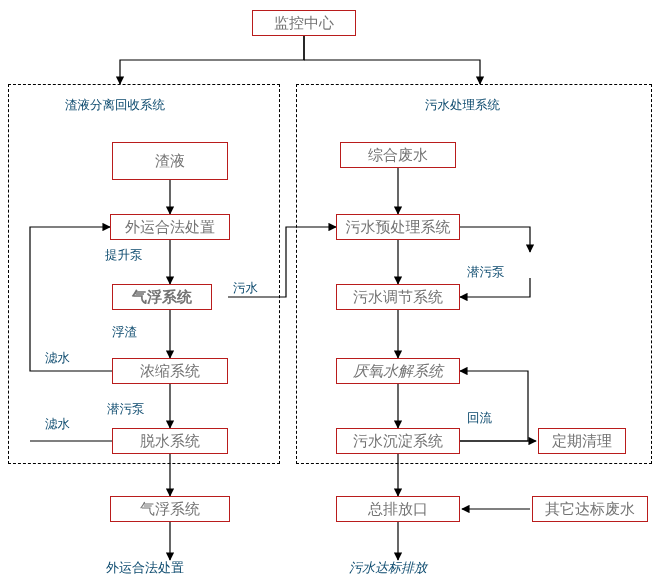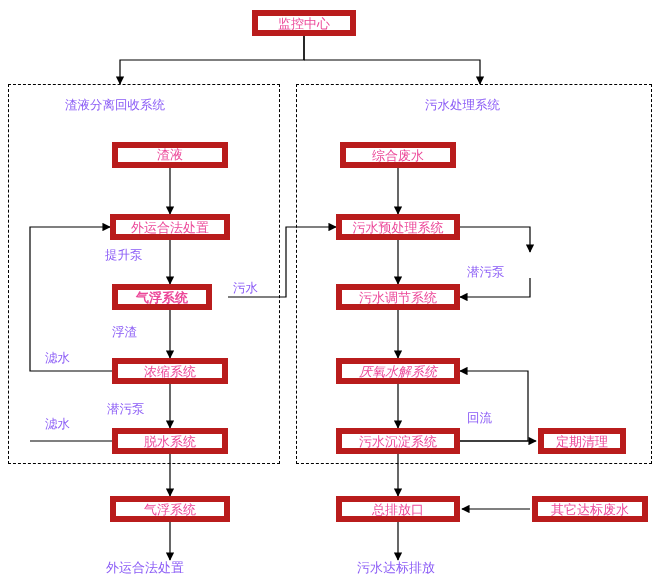--- a/index.html
+++ b/index.html
@@ -19,33 +19,33 @@
     position: absolute;
     left: 0;
     top: 0;
     width: 664px;
     height: 584px;
     pointer-events: none;
   }
   .node {
     position: absolute;
     box-sizing: border-box;
-    border: 6px solid #b91c1c;
+    border: 1px solid #b91c1c;
     background: #fff;
-    color: #ec4899;
-    font-size: 13px;
+    color: #737373;
+    font-size: 15px;
     line-height: 1;
     display: flex;
     align-items: center;
     justify-content: center;
     white-space: nowrap;
   }
   .grouplabel, .edgelabel, .freelabel {
     position: absolute;
-    color: #8b5cf6;
+    color: #0c4a6e;
     font-size: 12.5px;
     line-height: 1;
     white-space: nowrap;
     background: #fff;
     padding: 0 1px;
   }
   .freelabel {
     font-size: 13px;
   }
   .dashbox {
@@ -102,21 +102,21 @@
       <path d="M 460 441 L 528 441 L 528 371 L 460 371" marker-end="url(#arrow)"></path>
 
       <path d="M 460 441 L 536 441" marker-end="url(#arrow)" stroke-dasharray="0"></path>
 
       <path d="M 530 509 L 462 509" marker-end="url(#arrow)"></path>
     </g>
   </svg>
 
   <div class="node" style="left:252px; top:10px; width:104px; height:26px;">监控中心</div>
 
-  <div class="node" style="left:112px; top:142px; width:116px; height:26px;font-family:Liberation Mono, monospace;">渣液</div>
+  <div class="node" style="left:112px; top:142px; width:116px; height:38px;">渣液</div>
   <div class="node" style="left:110px; top:214px; width:120px; height:26px;">外运合法处置</div>
   <div class="node" style="left:112px; top:284px; width:100px; height:26px;font-weight:bold;">气浮系统</div>
   <div class="node" style="left:112px; top:428px; width:116px; height:26px;">脱水系统</div>
   <div class="node" style="left:112px; top:358px; width:116px; height:26px;">浓缩系统</div>
   <div class="node" style="left:110px; top:496px; width:120px; height:26px;">气浮系统</div>
 
   <div class="node" style="left:340px; top:142px; width:116px; height:26px;">综合废水</div>
   <div class="node" style="left:336px; top:214px; width:124px; height:26px;">污水预处理系统</div>
   <div class="node" style="left:336px; top:284px; width:124px; height:26px;">污水调节系统</div>
   <div class="node" style="left:336px; top:358px; width:124px; height:26px;font-style:italic;">厌氧水解系统</div>
@@ -131,15 +131,15 @@
   <div class="edgelabel" style="left:104px; top:249px;">提升泵</div>
   <div class="edgelabel" style="left:232px; top:282px;">污水</div>
   <div class="edgelabel" style="left:111px; top:326px;">浮渣</div>
   <div class="edgelabel" style="left:44px; top:352px;">滤水</div>
   <div class="edgelabel" style="left:44px; top:418px;">滤水</div>
   <div class="edgelabel" style="left:106px; top:403px;">潜污泵</div>
   <div class="edgelabel" style="left:466px; top:266px;">潜污泵</div>
   <div class="edgelabel" style="left:466px; top:412px;">回流</div>
 
   <div class="freelabel" style="left:105px; top:561px;">外运合法处置</div>
-  <div class="freelabel" style="left:356px; top:561px;">污水达标排放</div>
+  <div class="freelabel" style="left:348px; top:561px;font-style:italic;">污水达标排放</div>
 
 </div>
 
 </body></html>

